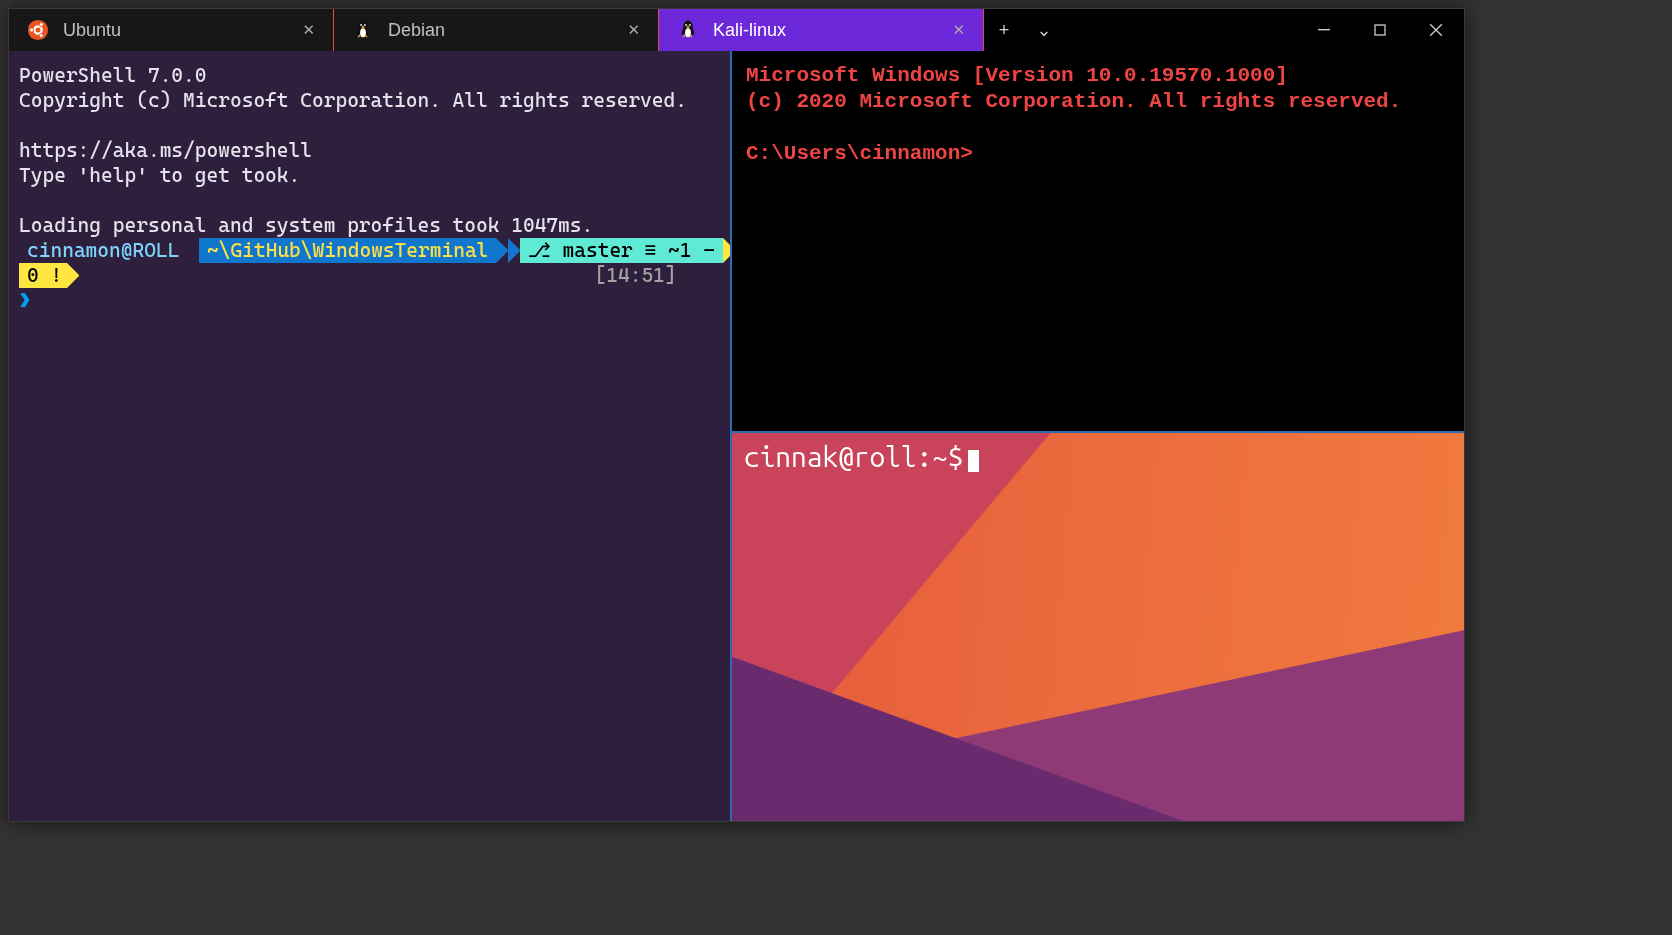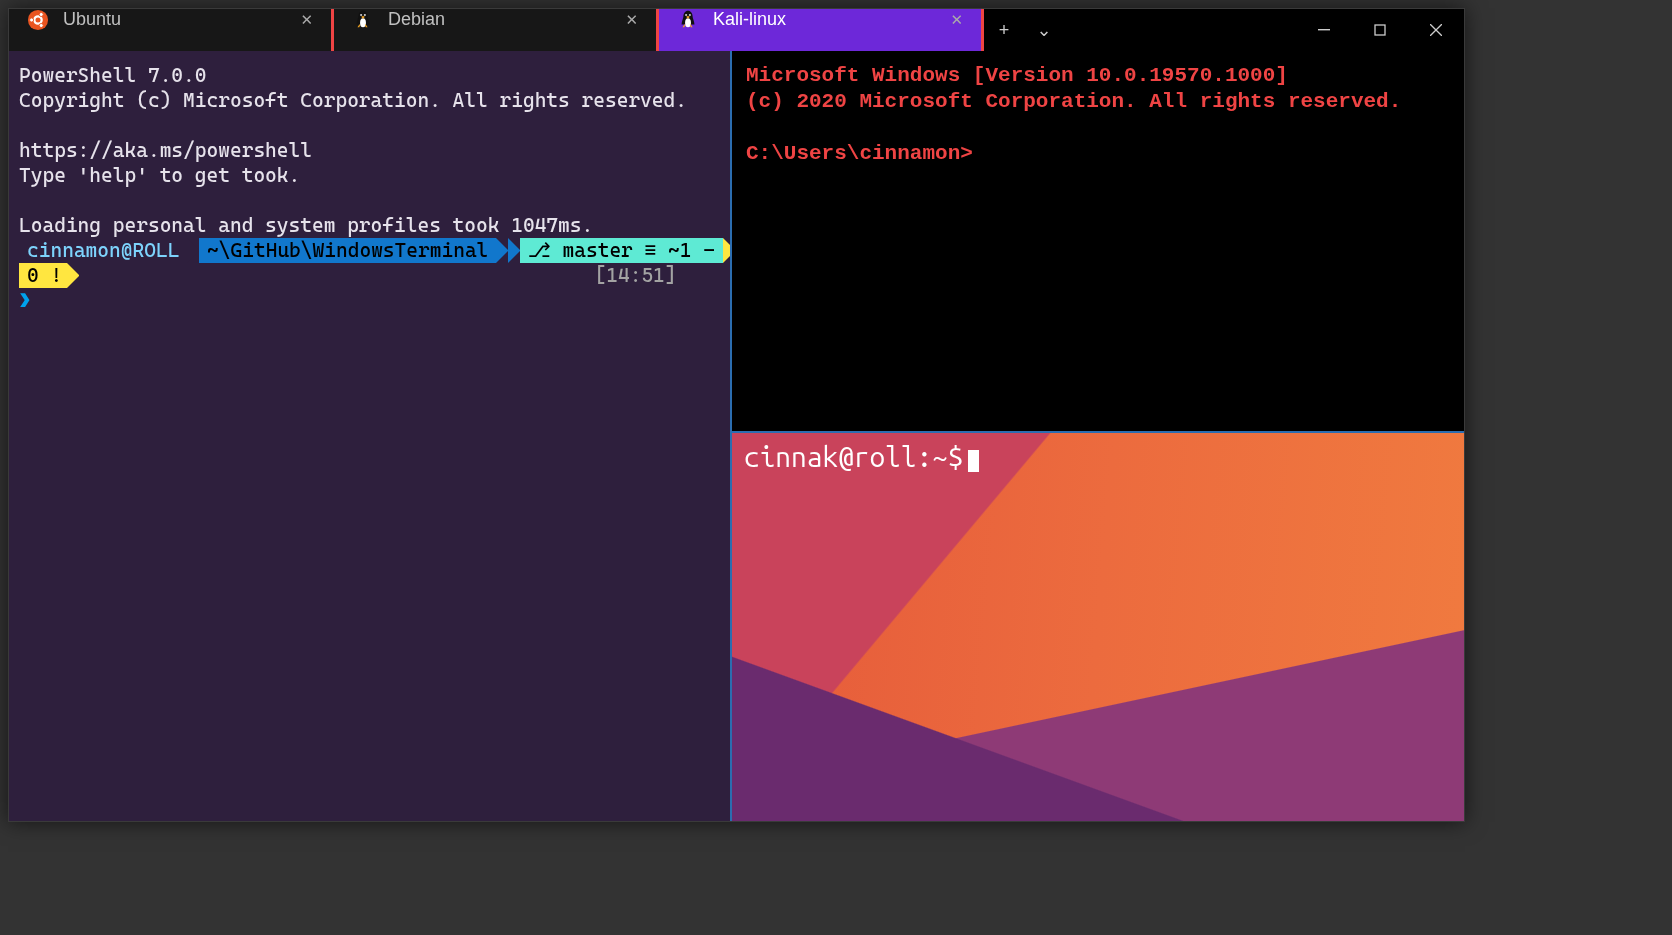--- a/index.html
+++ b/index.html
@@ -22,28 +22,28 @@
   }
   .titlebar {
     height: 42px;
     background: #000;
     display: flex;
     align-items: stretch;
   }
   .tabs { display: flex; flex: 0 0 auto; }
   .tab {
     display: flex;
-    align-items: flex-start;
+    align-items: center;
     gap: 14px;
     padding: 0 12px 0 18px;
     width: 325px;
     color: #cfcfcf;
     font-size: 18px;
     cursor: pointer;
-    border-right: 3px solid #ef4444;
+    border-right: 1px solid #ef4444;
   }
   .tab.inactive { background: #171717; color: #c0c0c0; }
   .tab.active { background: #6d28d9; color: #fff; }
   .tab .tab-icon { width: 22px; height: 22px; display: flex; align-items: center; justify-content: center; }
   .tab .tab-label { flex: 1; font-weight: 400; }
   .tab .tab-close { font-size: 15px; color: #aaa; padding: 2px 6px; }
   .actions { display: flex; align-items: center; }
   .actions .btn { width: 40px; height: 42px; display: flex; align-items: center; justify-content: center; color: #ccc; font-size: 18px; cursor: pointer; }
   .spacer { flex: 1; }
   .wincontrols { display: flex; }
@@ -104,21 +104,21 @@
   }
   .pane-br .cursor::after{
     content:""; display:inline-block; width:11px; height:22px;
     background:#fff; vertical-align:text-bottom; margin-left:4px;
   }
 
   
   .pline { display: inline; }
   .seg { display: inline-block; padding: 0 8px; position: relative; }
   .seg.user { color: #7dd3fc; }
-  .seg.path { background: #1177cc; color: #000000; position: relative; }
+  .seg.path { background: #1177cc; color: #fde047; position: relative; }
   .seg.git  { background: #5eead4; color: #000; position: relative; }
   .seg.git::before, .seg.path::before {
     content:""; position:absolute; left:-12px; top:0; bottom:0;
     border-top:12px solid transparent; border-bottom:12px solid transparent;
   }
   .seg.path::before { border-left:12px solid #2e1f3d; }
   .seg.git::before  { border-left:12px solid #1177cc; }
   .seg.path::after, .seg.git::after, .seg.tail::after {
     content:""; position:absolute; right:-12px; top:0; bottom:0;
     border-top:12px solid transparent; border-bottom:12px solid transparent;

